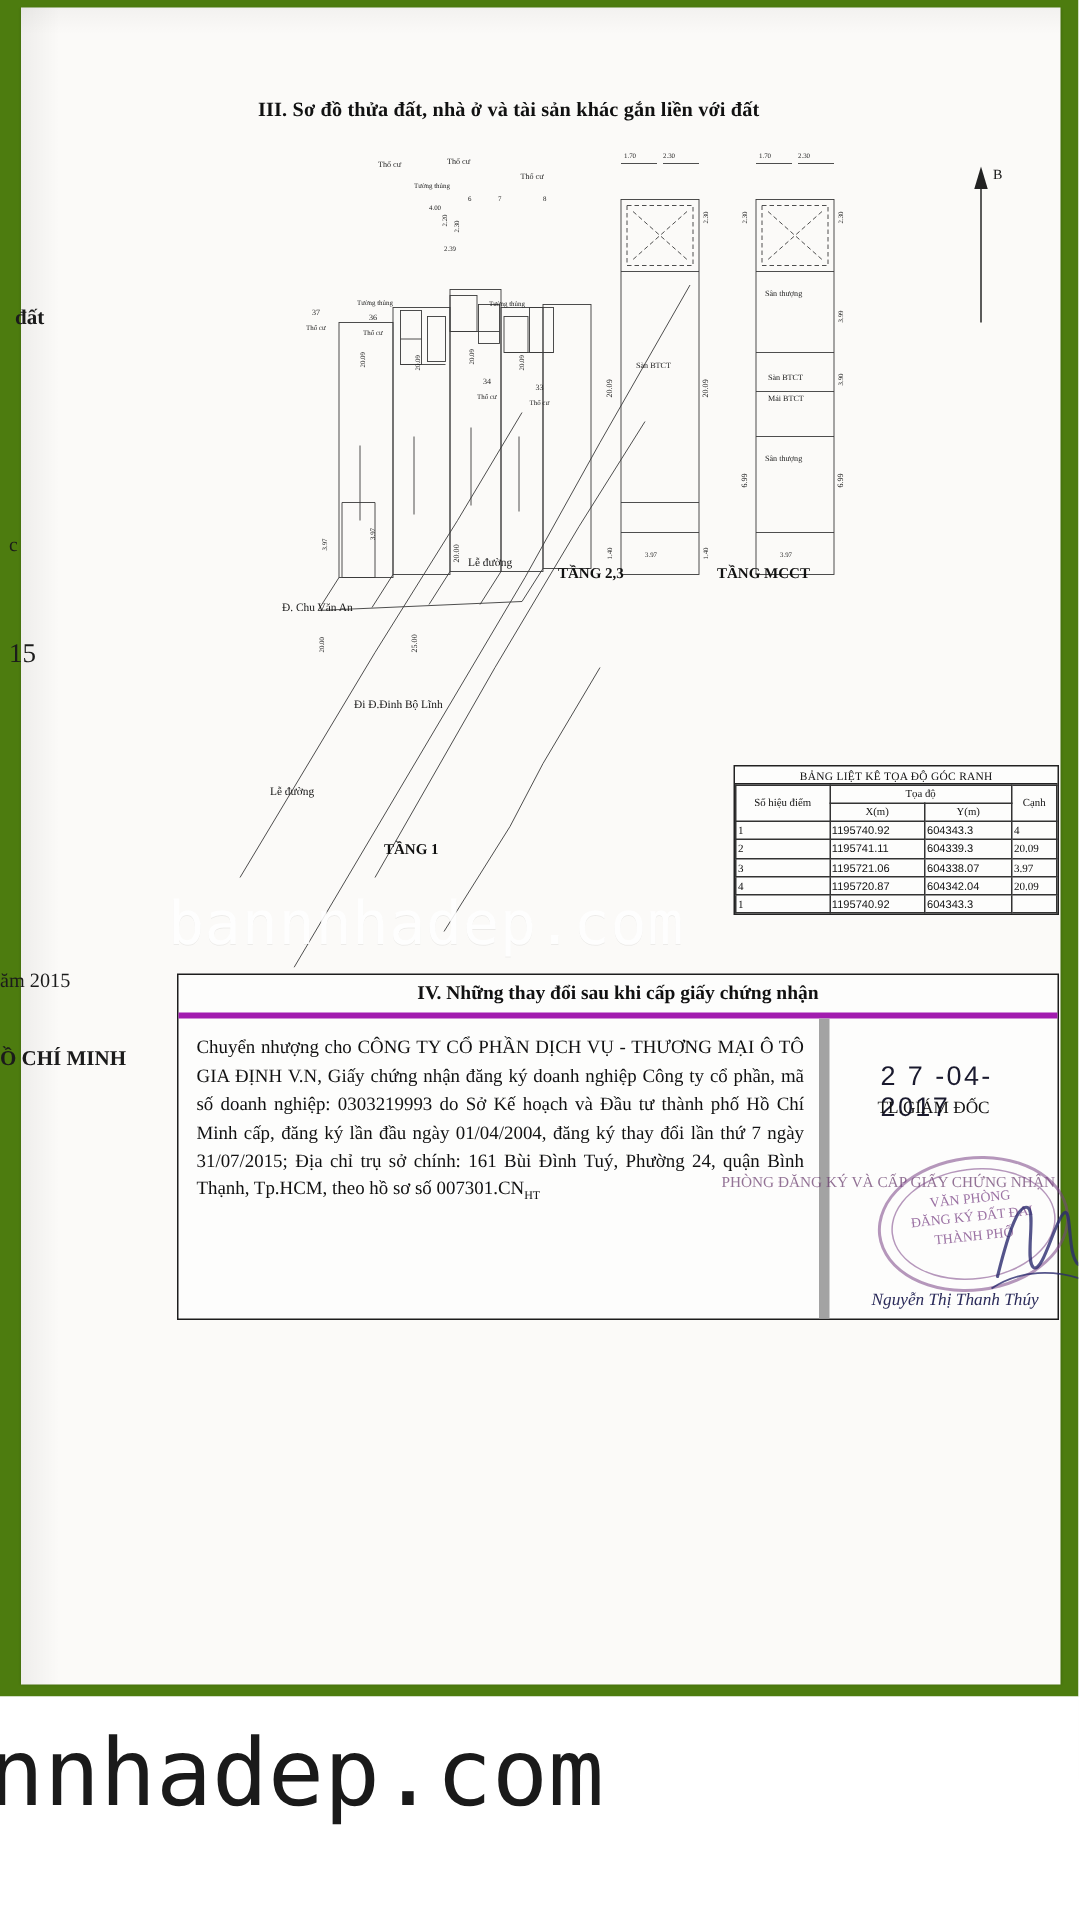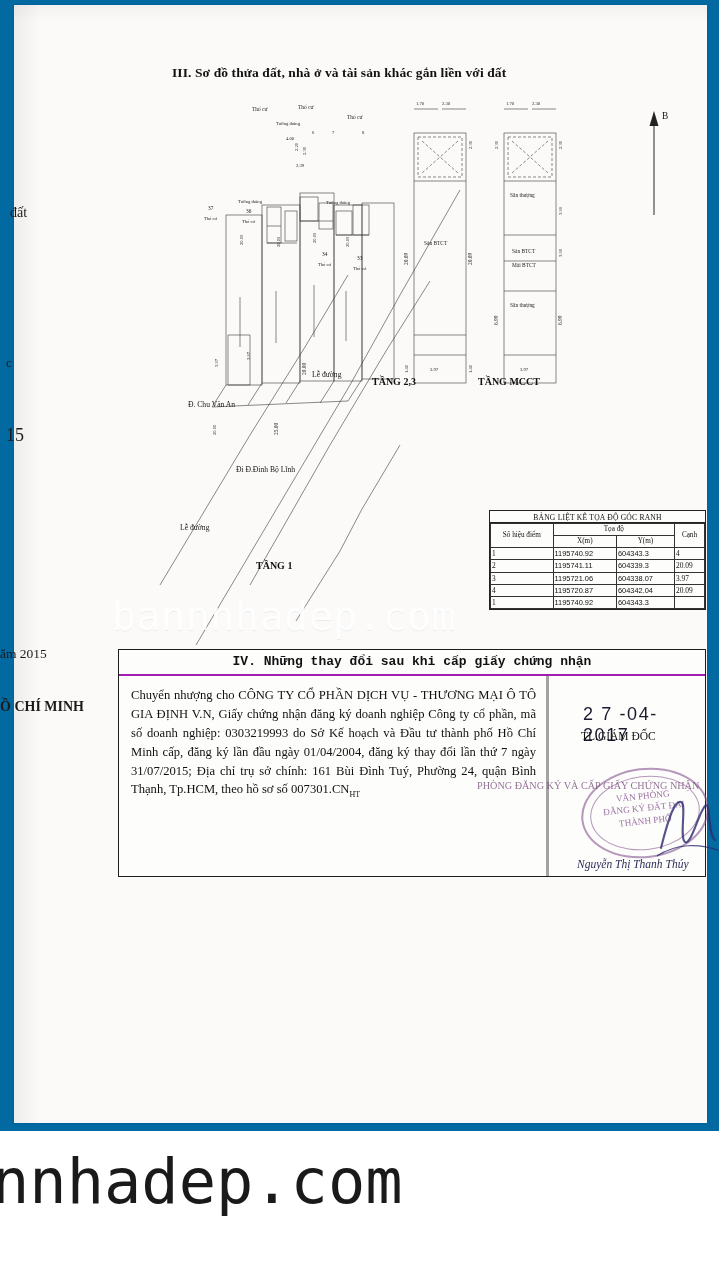--- a/index.html
+++ b/index.html
@@ -12,21 +12,21 @@
     height: 1280px;
     position: relative;
     font-family: "Liberation Serif", serif;
     overflow: hidden;
   }
   
   #scan {
     position: absolute;
     left: 0; top: 0;
     width: 719px; height: 1131px;
-    background: #0369a1;
+    background: #4d7c0f;
     overflow: hidden;
   }
   #paper {
     position: absolute;
     left: 14px; top: 5px;
     width: 693px; height: 1118px;
     background: #fbfaf8;
     box-shadow: 0 0 2px rgba(0,0,0,.18);
   }
   
@@ -102,23 +102,22 @@
     left: 104px; top: 644px;
     width: 586px;
     border: 1px solid #1d1d1d;
     background: rgba(255,255,255,.55);
   }
   #sec4 .s4-title {
     text-align: center;
     font-weight: bold;
     font-size: 13px;
     padding: 4px 0 5px;
-    border-bottom: 2px solid #a21caf;
+    border-bottom: 4px solid #a21caf;
     color: #111;
-    font-family: Liberation Mono, monospace;
   }
   #sec4 .s4-head {
     display: flex;
     border-bottom: 1px solid #1d1d1d;
   }
   #sec4 .s4-head .c1 {
     flex: 0 0 405px;
     text-align: center;
     font-size: 12.5px;
     padding: 6px 4px;
@@ -130,21 +129,21 @@
     font-size: 12.5px;
     padding: 4px 4px;
     line-height: 1.25;
   }
   #sec4 .s4-body {
     display: flex;
     min-height: 200px;
   }
   #sec4 .s4-body .c1 {
     flex: 0 0 405px;
-    border-right: 3px solid #a3a3a3;
+    border-right: 7px solid #a3a3a3;
     padding: 10px 10px 8px 12px;
     font-size: 12.6px;
     line-height: 1.5;
     text-align: justify;
     color: #111;
   }
   #sec4 .s4-body .c1 .indent { text-indent: 26px; }
   #sec4 .s4-body .c2 {
     flex: 1;
     position: relative;
@@ -448,21 +447,21 @@
             <td class="num">1195740.92</td>
             <td class="num">604343.3</td>
             <td></td>
           </tr>
         </tbody>
       </table>
     </div>
 
     <div class="wm-top">bannnhadep.com</div>
 
-    <div class="margin-text" style="left:-4px; top:200px; font-size:14px; font-weight:normal;">đất</div>
+    <div class="margin-text" style="left:-4px; top:200px; font-size:14px; font-weight:bold;">đất</div>
     <div class="margin-text" style="left:-8px; top:350px; font-size:13px;">c</div>
     <div class="margin-text" style="left:-8px; top:420px; font-size:18px;">15</div>
     <div class="margin-text" style="left:-14px; top:641px; font-size:13.5px;">ăm 2015</div>
     <div class="margin-text" style="left:-14px; top:658px; font-size:14px; font-weight:bold;margin-top:36px;">Ồ CHÍ MINH</div>
 
     <div id="sec4">
       <div class="s4-title">IV. Những thay đổi sau khi cấp giấy chứng nhận</div>
       <div class="s4-body">
         <div class="c1">
           <span class="indent">Chuyển nhượng cho CÔNG TY CỔ PHẦN DỊCH VỤ - THƯƠNG MẠI Ô TÔ GIA ĐỊNH V.N, Giấy chứng nhận đăng ký doanh nghiệp Công ty cổ phần, mã số doanh nghiệp: 0303219993 do Sở Kế hoạch và Đầu tư thành phố Hồ Chí Minh cấp, đăng ký lần đầu ngày 01/04/2004, đăng ký thay đổi lần thứ 7 ngày 31/07/2015; Địa chỉ trụ sở chính: 161 Bùi Đình Tuý, Phường 24, quận Bình Thạnh, Tp.HCM, theo hồ sơ số 007301.CN</span><span class="small-note">HT</span>

